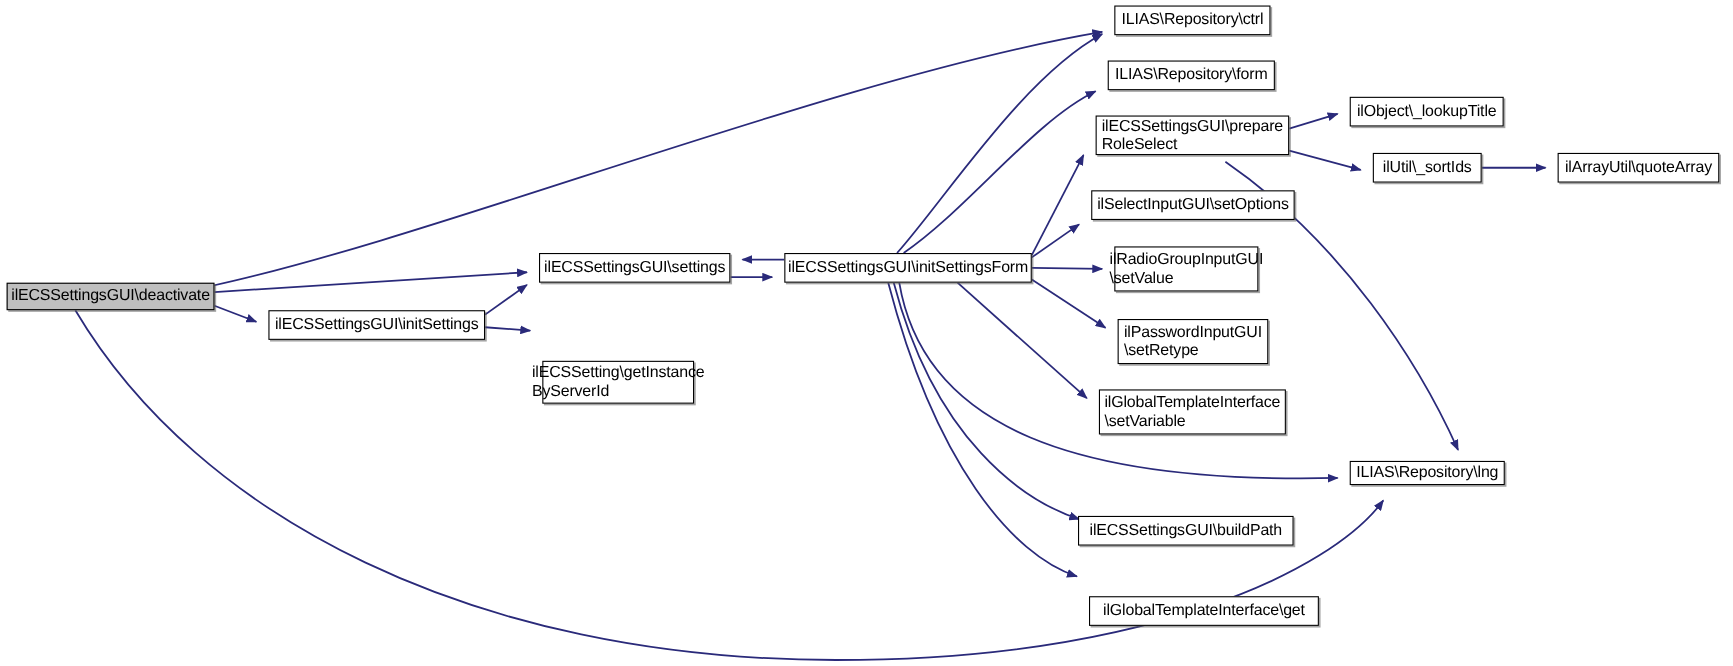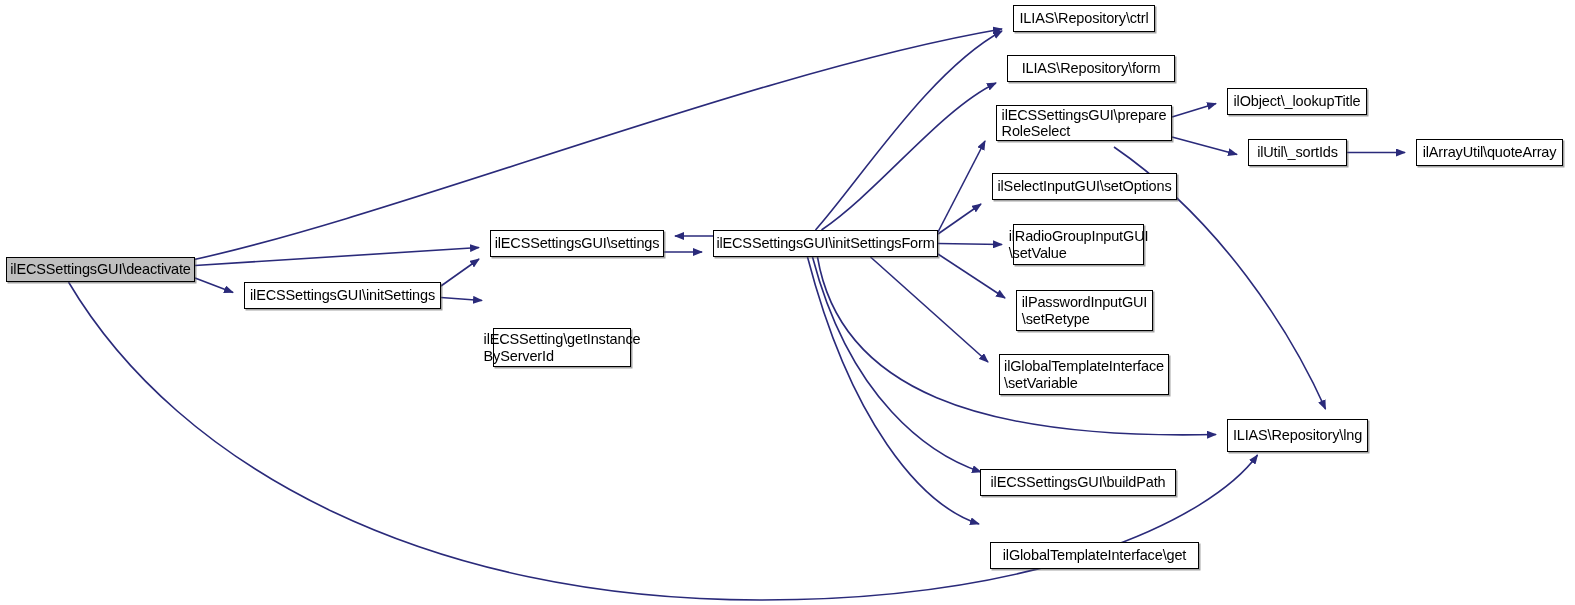--- a/index.html
+++ b/index.html
@@ -87,31 +87,31 @@
   </svg>
 
   <div id="node-layer">
       <div class="gnode highlight" style="left: 6px; top: 257px; width: 189px; height: 25px;"><span class="label">ilECSSettingsGUI\deactivate</span></div>
       <div class="gnode" style="left: 244px; top: 282px; width: 197px; height: 27px;"><span class="label">ilECSSettingsGUI\initSettings</span></div>
       <div class="gnode" style="left: 490px; top: 230px; width: 174px; height: 27px;"><span class="label">ilECSSettingsGUI\settings</span></div>
       <div class="gnode" style="left: 493px; top: 284px; width: 138px; height: 39px; margin-top: 44px;"><span class="label">ilECSSetting\getInstance
 ByServerId</span></div>
       <div class="gnode" style="left: 713px; top: 230px; width: 225px; height: 27px;"><span class="label">ilECSSettingsGUI\initSettingsForm</span></div>
       <div class="gnode" style="left: 1013px; top: 5px; width: 142px; height: 27px;"><span class="label">ILIAS\Repository\ctrl</span></div>
-      <div class="gnode" style="left: 1007px; top: 55px; width: 168px; height: 27px;"><span class="label">ILIAS\Repository\form</span></div>
+      <div class="gnode" style="left: 1007px; top: 55px; width: 152px; height: 27px;"><span class="label">ILIAS\Repository\form</span></div>
       <div class="gnode" style="left: 996px; top: 105px; width: 176px; height: 36px;"><span class="label">ilECSSettingsGUI\prepare
 RoleSelect</span></div>
       <div class="gnode" style="left: 992px; top: 173px; width: 185px; height: 27px;"><span class="label">ilSelectInputGUI\setOptions</span></div>
       <div class="gnode" style="left: 1013px; top: 224px; width: 131px; height: 41px;"><span class="label">ilRadioGroupInputGUI
 \setValue</span></div>
       <div class="gnode" style="left: 1016px; top: 290px; width: 137px; height: 41px;"><span class="label">ilPasswordInputGUI
 \setRetype</span></div>
       <div class="gnode" style="left: 999px; top: 354px; width: 170px; height: 41px;"><span class="label">ilGlobalTemplateInterface
 \setVariable</span></div>
-      <div class="gnode" style="left: 1227px; top: 419px; width: 141px; height: 33px;"><span class="label">ILIAS\Repository\lng</span></div>
+      <div class="gnode" style="left: 1227px; top: 419px; width: 141px; height: 22px;"><span class="label">ILIAS\Repository\lng</span></div>
       <div class="gnode" style="left: 980px; top: 469px; width: 196px; height: 27px;"><span class="label">ilECSSettingsGUI\buildPath</span></div>
       <div class="gnode" style="left: 990px; top: 542px; width: 209px; height: 27px;"><span class="label">ilGlobalTemplateInterface\get</span></div>
       <div class="gnode" style="left: 1227px; top: 88px; width: 140px; height: 27px;"><span class="label">ilObject\_lookupTitle</span></div>
       <div class="gnode" style="left: 1248px; top: 139px; width: 99px; height: 27px;"><span class="label">ilUtil\_sortIds</span></div>
       <div class="gnode" style="left: 1416px; top: 139px; width: 147px; height: 27px;"><span class="label">ilArrayUtil\quoteArray</span></div>
     </div>
 
 </div>
 
 </body></html>

